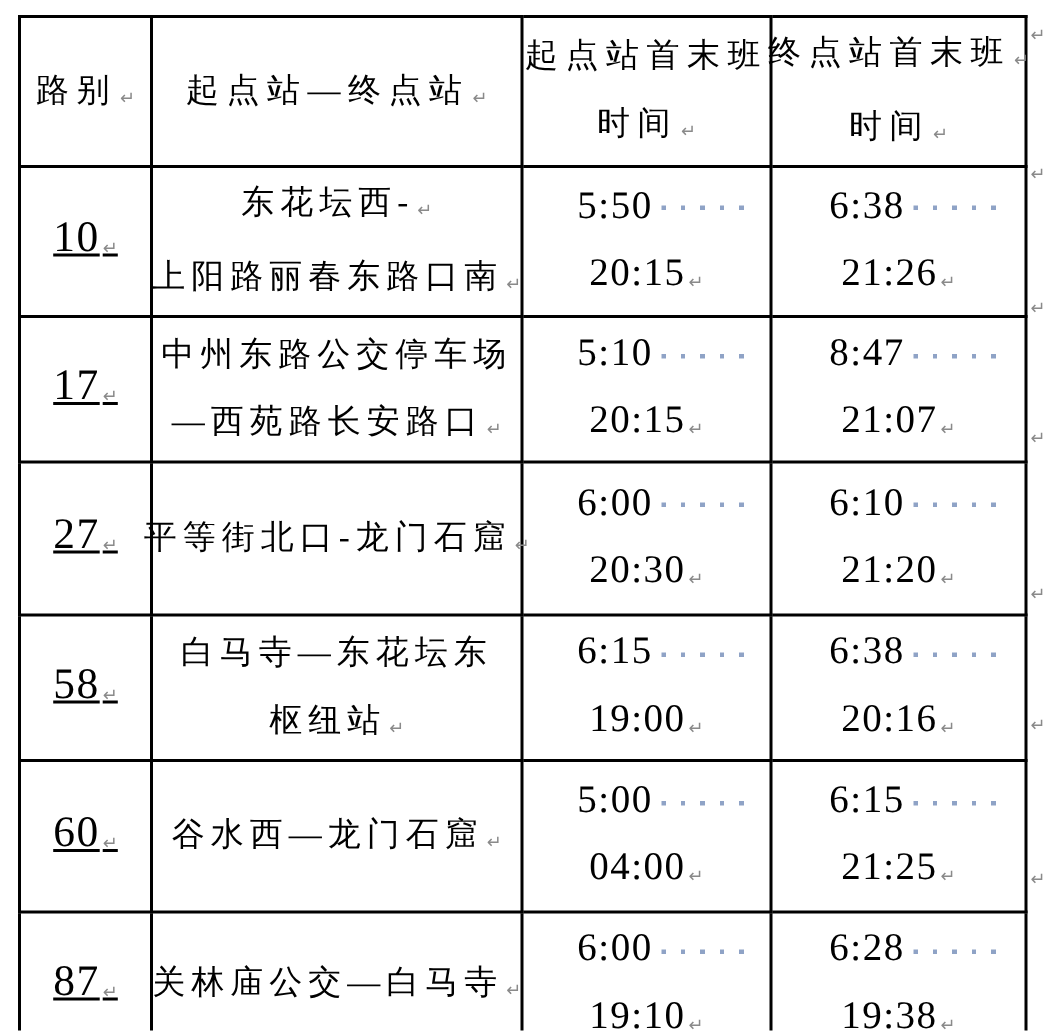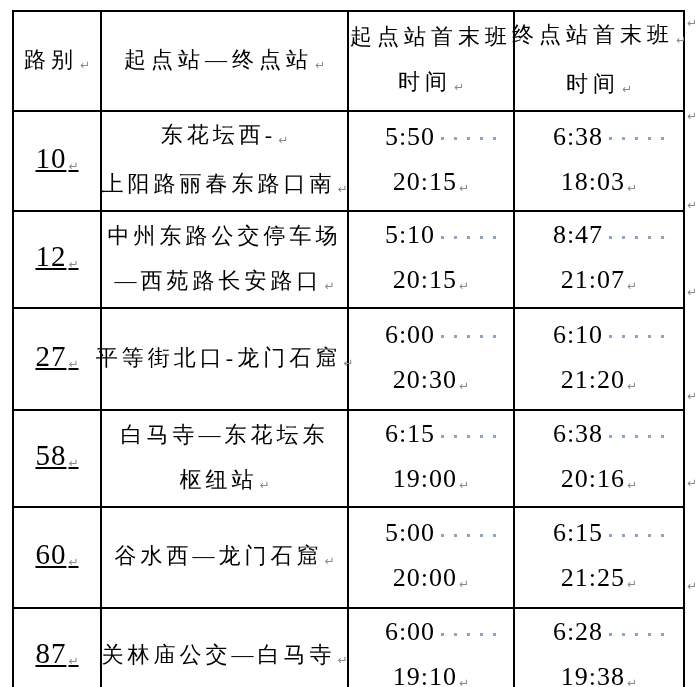--- a/index.html
+++ b/index.html
@@ -150,29 +150,29 @@
     </td>
     <td>
       <div class="lines">
         <div class="ln num-time t1"><span>5:50</span><span class="dots"></span></div>
         <div class="ln num-time"><span>20:15</span><span class="pmark">↵</span></div>
       </div>
     </td>
     <td>
       <div class="lines">
         <div class="ln num-time t1"><span>6:38</span><span class="dots"></span></div>
-        <div class="ln num-time"><span>18:03</span><span class="pmark">↵</span></div>
+        <div class="ln num-time"><span>21:26</span><span class="pmark">↵</span></div>
       </div>
     </td>
   </tr>
 
   <tr class="r1">
     <td>
       <div class="lines">
-            <div class="ln num-route"><span>12</span><span class="pmark">↵</span></div>
+            <div class="ln num-route"><span>17</span><span class="pmark">↵</span></div>
           </div>
     </td>
     <td>
       <div class="lines">
         <div class="ln zh-name"><span>中州东路公交停车场</span></div>
         <div class="ln zh-name"><span>—西苑路长安路口</span><span class="pmark">↵</span></div>
       </div>
     </td>
     <td>
       <div class="lines">
@@ -246,21 +246,21 @@
           </div>
     </td>
     <td>
       <div class="lines">
         <div class="ln zh-name"><span>谷水西—龙门石窟</span><span class="pmark">↵</span></div>
       </div>
     </td>
     <td>
       <div class="lines">
         <div class="ln num-time t1"><span>5:00</span><span class="dots"></span></div>
-        <div class="ln num-time"><span>20:00</span><span class="pmark">↵</span></div>
+        <div class="ln num-time"><span>04:00</span><span class="pmark">↵</span></div>
       </div>
     </td>
     <td>
       <div class="lines">
         <div class="ln num-time t1"><span>6:15</span><span class="dots"></span></div>
         <div class="ln num-time"><span>21:25</span><span class="pmark">↵</span></div>
       </div>
     </td>
   </tr>
 

